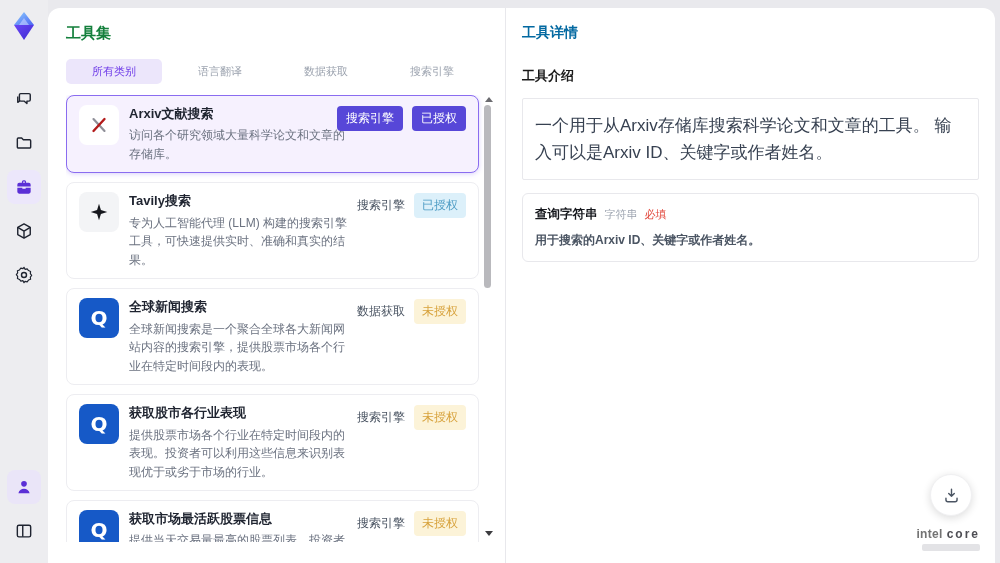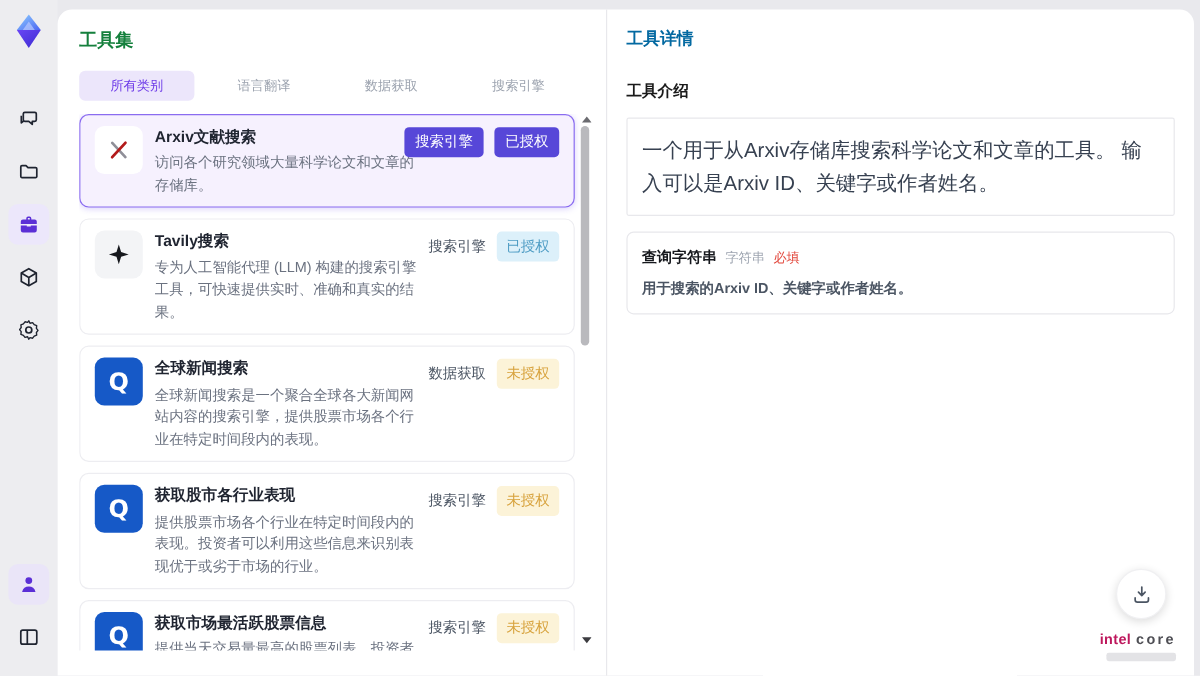--- a/index.html
+++ b/index.html
@@ -74,21 +74,21 @@
   .param-req { font-size:11px; color:#e2483d; }
   .param-desc { margin-top:9px; font-size:12px; color:#4b5563;font-weight:bold; }
 
   
   .fab { position:absolute; right:23px; bottom:47px; width:42px; height:42px;
     border-radius:50%; background:#fff; border:1px solid #f0f0f2;
     box-shadow:0 2px 8px rgba(0,0,0,.14); display:flex; align-items:center;
     justify-content:center; cursor:pointer; }
   .fab svg { width:19px; height:19px; }
   .brand { position:absolute; right:15px; bottom:12px; text-align:right; line-height:1; }
-  .brand .intel { font-size:12px; font-weight:bold; color:#be185d; letter-spacing:.3px; }
+  .brand .intel { font-size:12px; font-weight:bold; color:#737373; letter-spacing:.3px; }
   .brand .core { font-size:12px; font-weight:700; color:#4e4e54; letter-spacing:2px; margin-left:4px; }
   .brand .ultra { margin-top:3px; margin-left:auto; width:58px; height:7px;
     background:#e3e3e6; border-radius:2px; }
 </style>
 </head>
 <body>
 
 <aside class="sidebar">
   <svg class="logo" viewBox="0 0 34 34">
     <defs>

